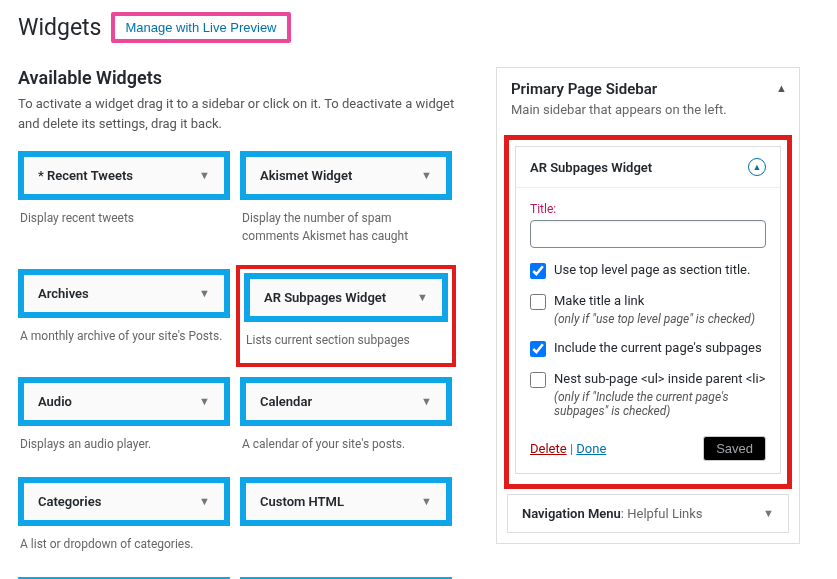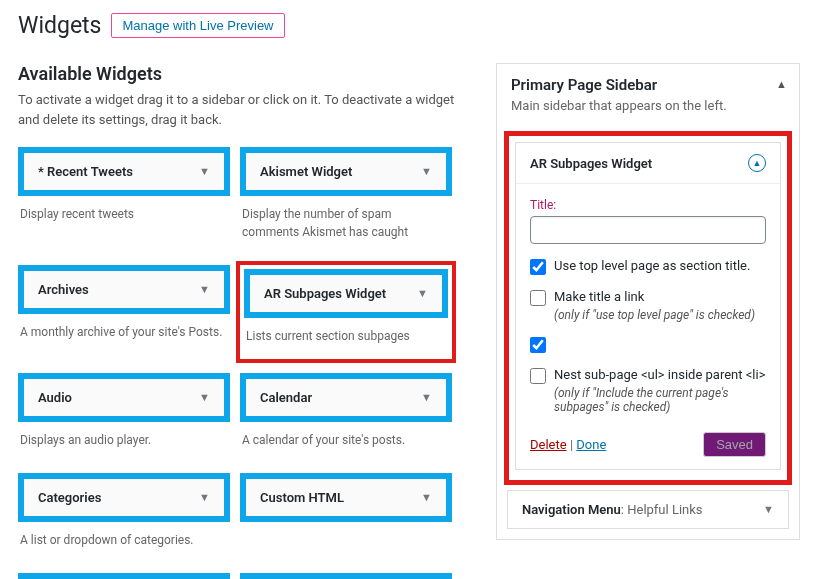--- a/index.html
+++ b/index.html
@@ -1,20 +1,20 @@
 <!DOCTYPE html>
 <html><head>
   <meta charset="utf-8">
   <style>
     * { box-sizing: border-box; margin: 0; padding: 0; }
     body { font-family: -apple-system, BlinkMacSystemFont, "Segoe UI", Roboto, sans-serif; font-size: 13px; color: #444; background: #fff; width: 837px; padding: 12px 10px 0 18px; }
     
     .page-header { display: flex; align-items: center; gap: 10px; margin-bottom: 24px; }
     .page-title { font-size: 23px; font-weight: 400; color: #23282d; }
-    .preview-btn { border: 1px solid #ec4899; background: #fefefe; color: #0073aa; padding: 4px 10px; font-size: 13px; cursor: pointer; border-radius: 2px; }
+    .preview-btn { border: 4px solid #ec4899; background: #fefefe; color: #0073aa; padding: 4px 10px; font-size: 13px; cursor: pointer; border-radius: 2px; }
     
     .layout { display: flex; gap: 38px; align-items: flex-start; margin-top: 8px; }
     .left-col { width: 440px; }
     .right-col { width: 304px; }
     
     .section-heading { font-size: 18px; font-weight: 600; color: #23282d; margin-bottom: 6px; }
     .section-desc { font-size: 13px; color: #555; line-height: 1.5; margin-bottom: 18px; }
     
     .widgets-grid { display: flex; flex-wrap: wrap; gap: 10px 10px; }
     .widget-col { width: 212px; }
@@ -43,21 +43,21 @@
     .check-row { display: flex; align-items: flex-start; gap: 8px; margin-top: 14px; }
     .check-row input[type=checkbox] { width: 16px; height: 16px; margin-top: 1px; border: 1px solid #7e8993; border-radius: 3px; cursor: pointer; }
     .check-label { font-size: 13px; color: #23282d; }
     .hint { font-size: 12px; font-style: italic; color: #555; margin-top: 2px; margin-left: 24px; }
     
     .widget-actions { display: flex; justify-content: space-between; align-items: center; margin-top: 18px; }
     .action-links { font-size: 13px; }
     .link-delete { color: #a00; text-decoration: underline; cursor: pointer; }
     .link-done { color: #0073aa; text-decoration: underline; cursor: pointer; }
     .sep { color: #666; }
-    .saved-btn { border: 1px solid #ccc; background: #701a75; color: #a0a5aa; padding: 4px 12px; font-size: 13px; border-radius: 3px; cursor: default; }
+    .saved-btn { border: 1px solid #ccc; background: #000000; color: #a0a5aa; padding: 4px 12px; font-size: 13px; border-radius: 3px; cursor: default; }
     
     .red-outline { border: 5px solid #e21b1b; padding: 6px 6px 10px 6px; margin: 6px -3px -3px -3px; }
     .nav-subtitle { color: #666; font-weight: 400; }
   </style>
 </head>
 <body>
 
 <div class="page-header">
   <h1 class="page-title">Widgets</h1>
   <button class="preview-btn">Manage with Live Preview</button>
@@ -171,20 +171,21 @@
               </div>
               
               <div class="check-row">
                 <input type="checkbox" style="">
                 <span class="check-label">Make title a link</span>
               </div>
               <div class="hint">(only if "use top level page" is checked)</div>
               
               <div class="check-row">
                 <input type="checkbox" checked="" style="">
+                <span class="check-label">Include the current page's subpages</span>
               </div>
               
               <div class="check-row">
                 <input type="checkbox" style="">
                 <span class="check-label">Nest sub-page &lt;ul&gt; inside parent &lt;li&gt;</span>
               </div>
               <div class="hint">(only if "Include the current page's subpages" is checked)</div>
               
               <div class="widget-actions">
                 <div class="action-links">

